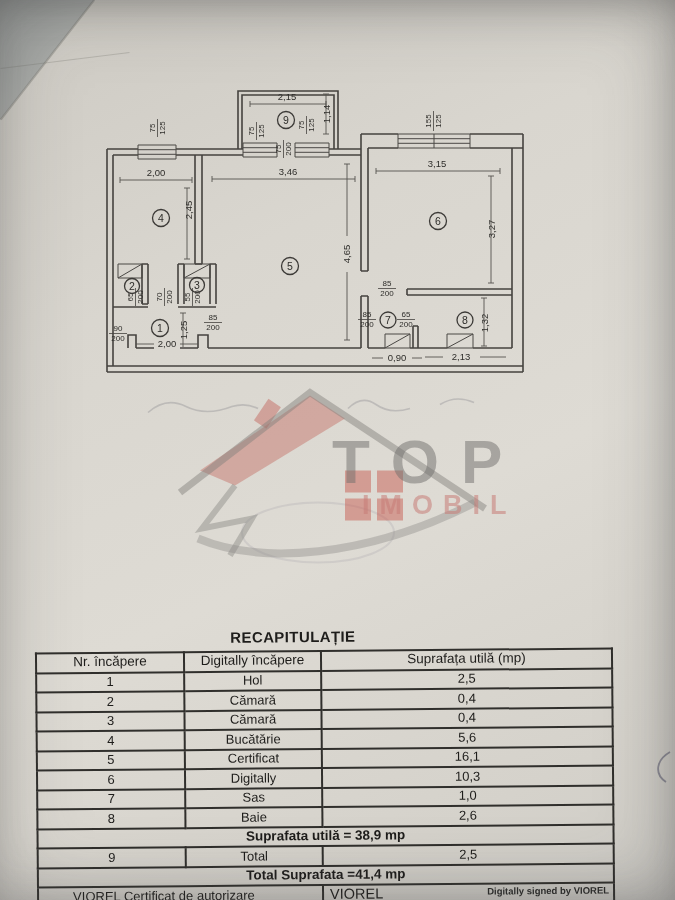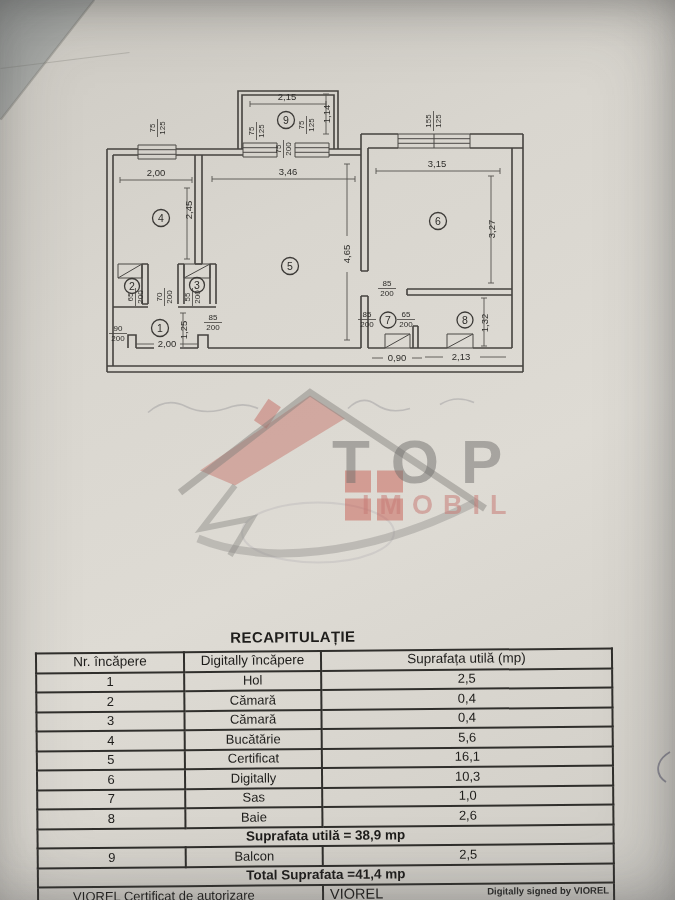--- a/index.html
+++ b/index.html
@@ -326,21 +326,21 @@
       <tr>
         <td>8</td>
             <td>Baie</td>
             <td>2,6</td>
       </tr>
       <tr class="span-row">
         <td colspan="3">Suprafata utilă = 38,9 mp</td>
       </tr>
       <tr>
         <td>9</td>
-            <td>Balcon</td>
+            <td>Total</td>
             <td>2,5</td>
       </tr>
       <tr class="span-row">
         <td colspan="3">Total Suprafata =41,4 mp</td>
       </tr>
       <tr class="footer-row">
         <td colspan="2">
           <span class="footer-left">VIOREL   Certificat de autorizare</span>
         </td>
         <td>

